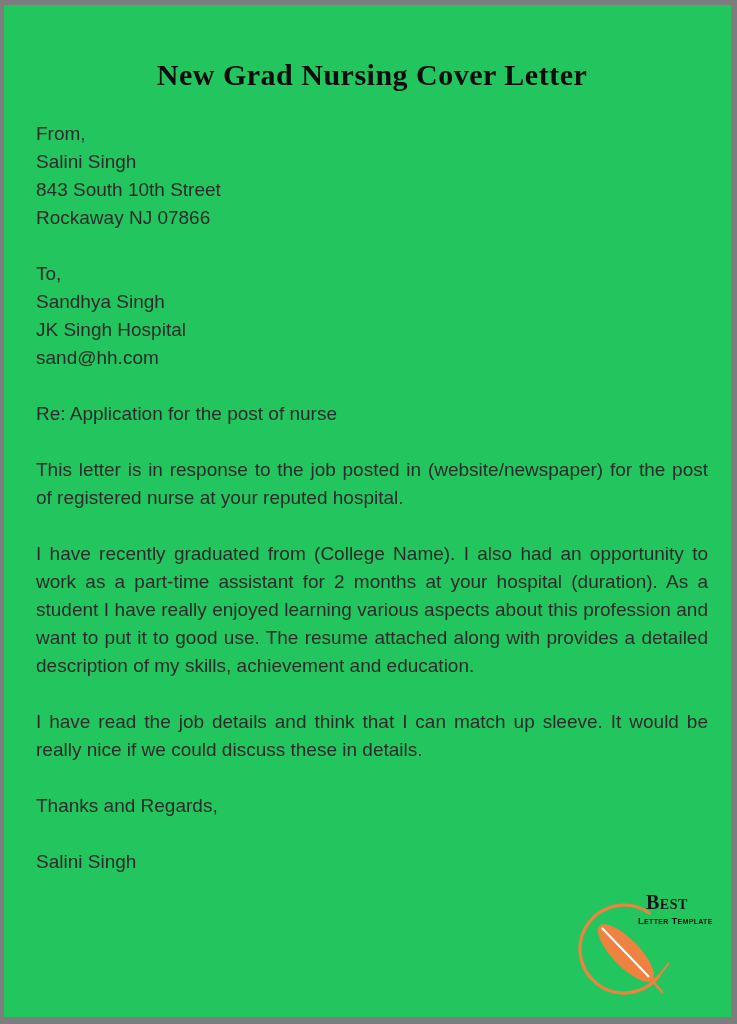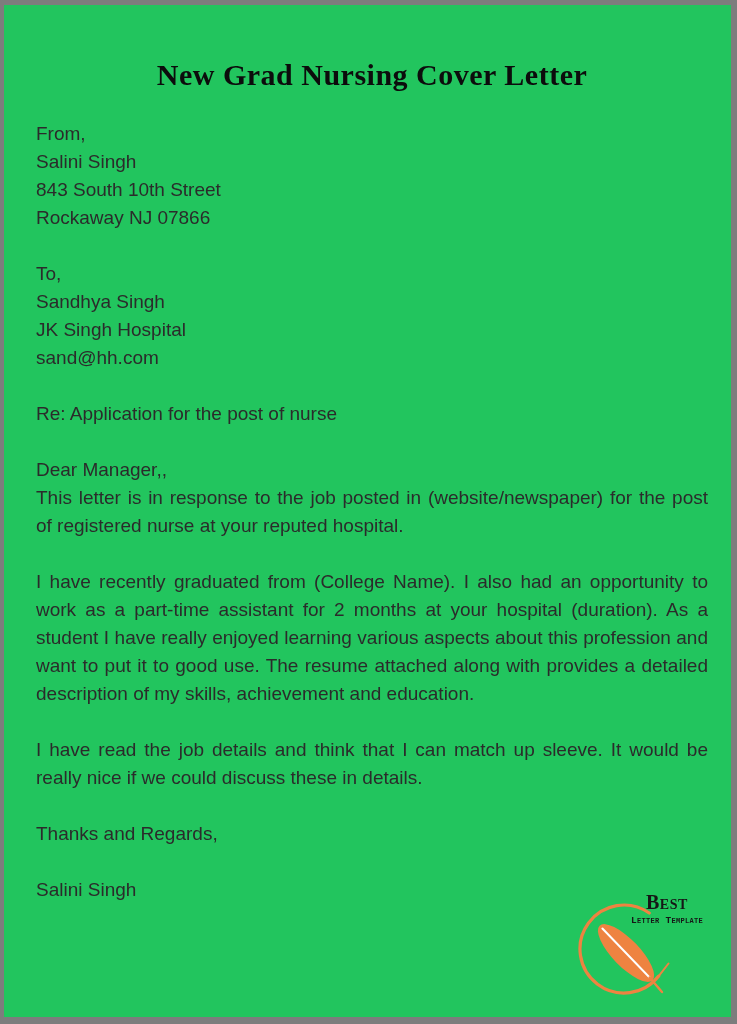--- a/index.html
+++ b/index.html
@@ -55,23 +55,23 @@
     font-family: "Liberation Serif", serif;
     font-weight: bold;
     font-variant: small-caps;
     font-size: 20px;
     line-height: 22px;
     letter-spacing: 0.5px;
     color: #161616;
   }
   .tagline {
     position: absolute;
-    left: 53px;
+    left: 60px;
     top: 30px;
-    font-family: Liberation Mono, monospace;
+    font-family: Liberation Sans, sans-serif;
     font-weight: bold;
     font-variant: small-caps;
     font-size: 9.5px;
     line-height: 11px;
     letter-spacing: 0.3px;
     color: #161616;
     white-space: nowrap;
   }
 </style>
 </head>
@@ -93,21 +93,20 @@
     <div class="block">
       <span class="line">To,</span>
       <span class="line">Sandhya Singh</span>
       <span class="line">JK Singh Hospital</span>
       <span class="line">sand@hh.com</span>
     </div>
 
     <div class="block">Re: Application for the post of nurse</div>
 
     <div class="block">
-      <span class="line">Dear Manager,,</span>
       <p class="para">This letter is in response to the job posted in (website/newspaper) for the post of registered nurse at your reputed hospital.</p>
     </div>
 
     <p class="block para">I have recently graduated from (College Name). I also had an opportunity to work as a part-time assistant for 2 months at your hospital (duration). As a student I have really enjoyed learning various aspects about this profession and want to put it to good use. The resume attached along with provides a detailed description of my skills, achievement and education.</p>
 
     <p class="block para">I have read the job details and think that I can match up sleeve. It would be really nice if we could discuss these in details.</p>
 
     <div class="block">Thanks and Regards,</div>
 
     <div class="block">Salini Singh</div>

